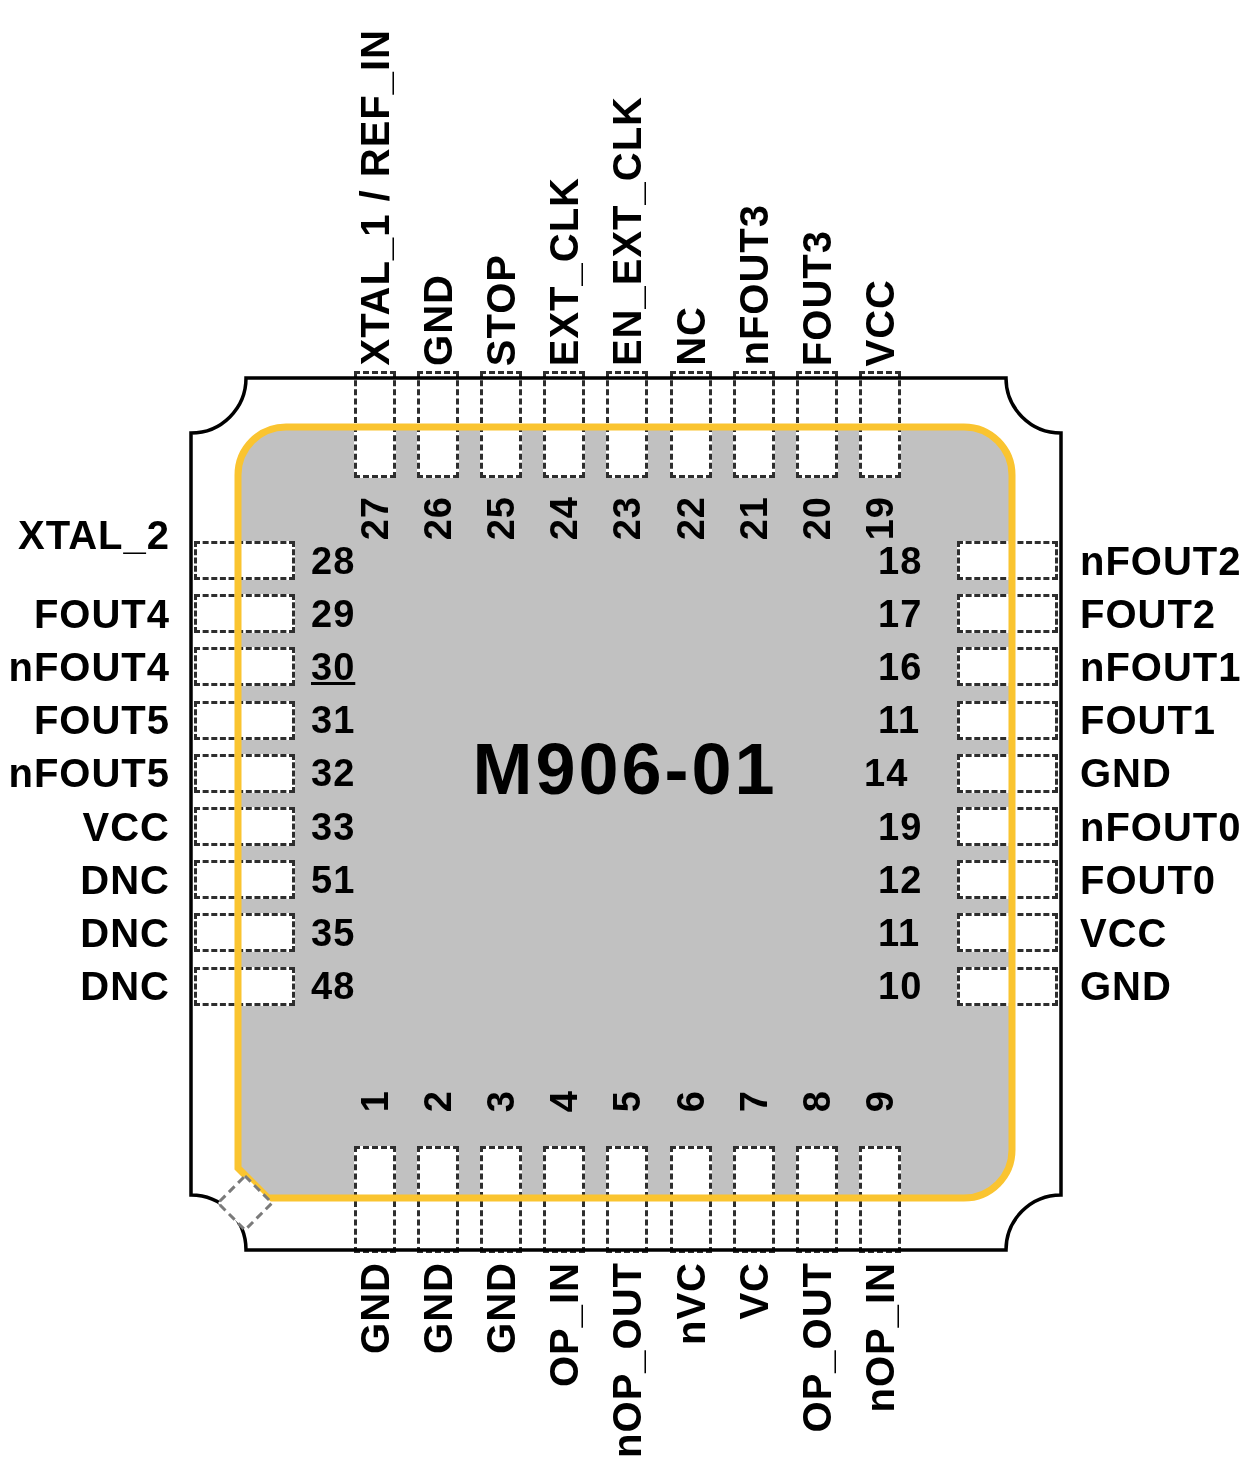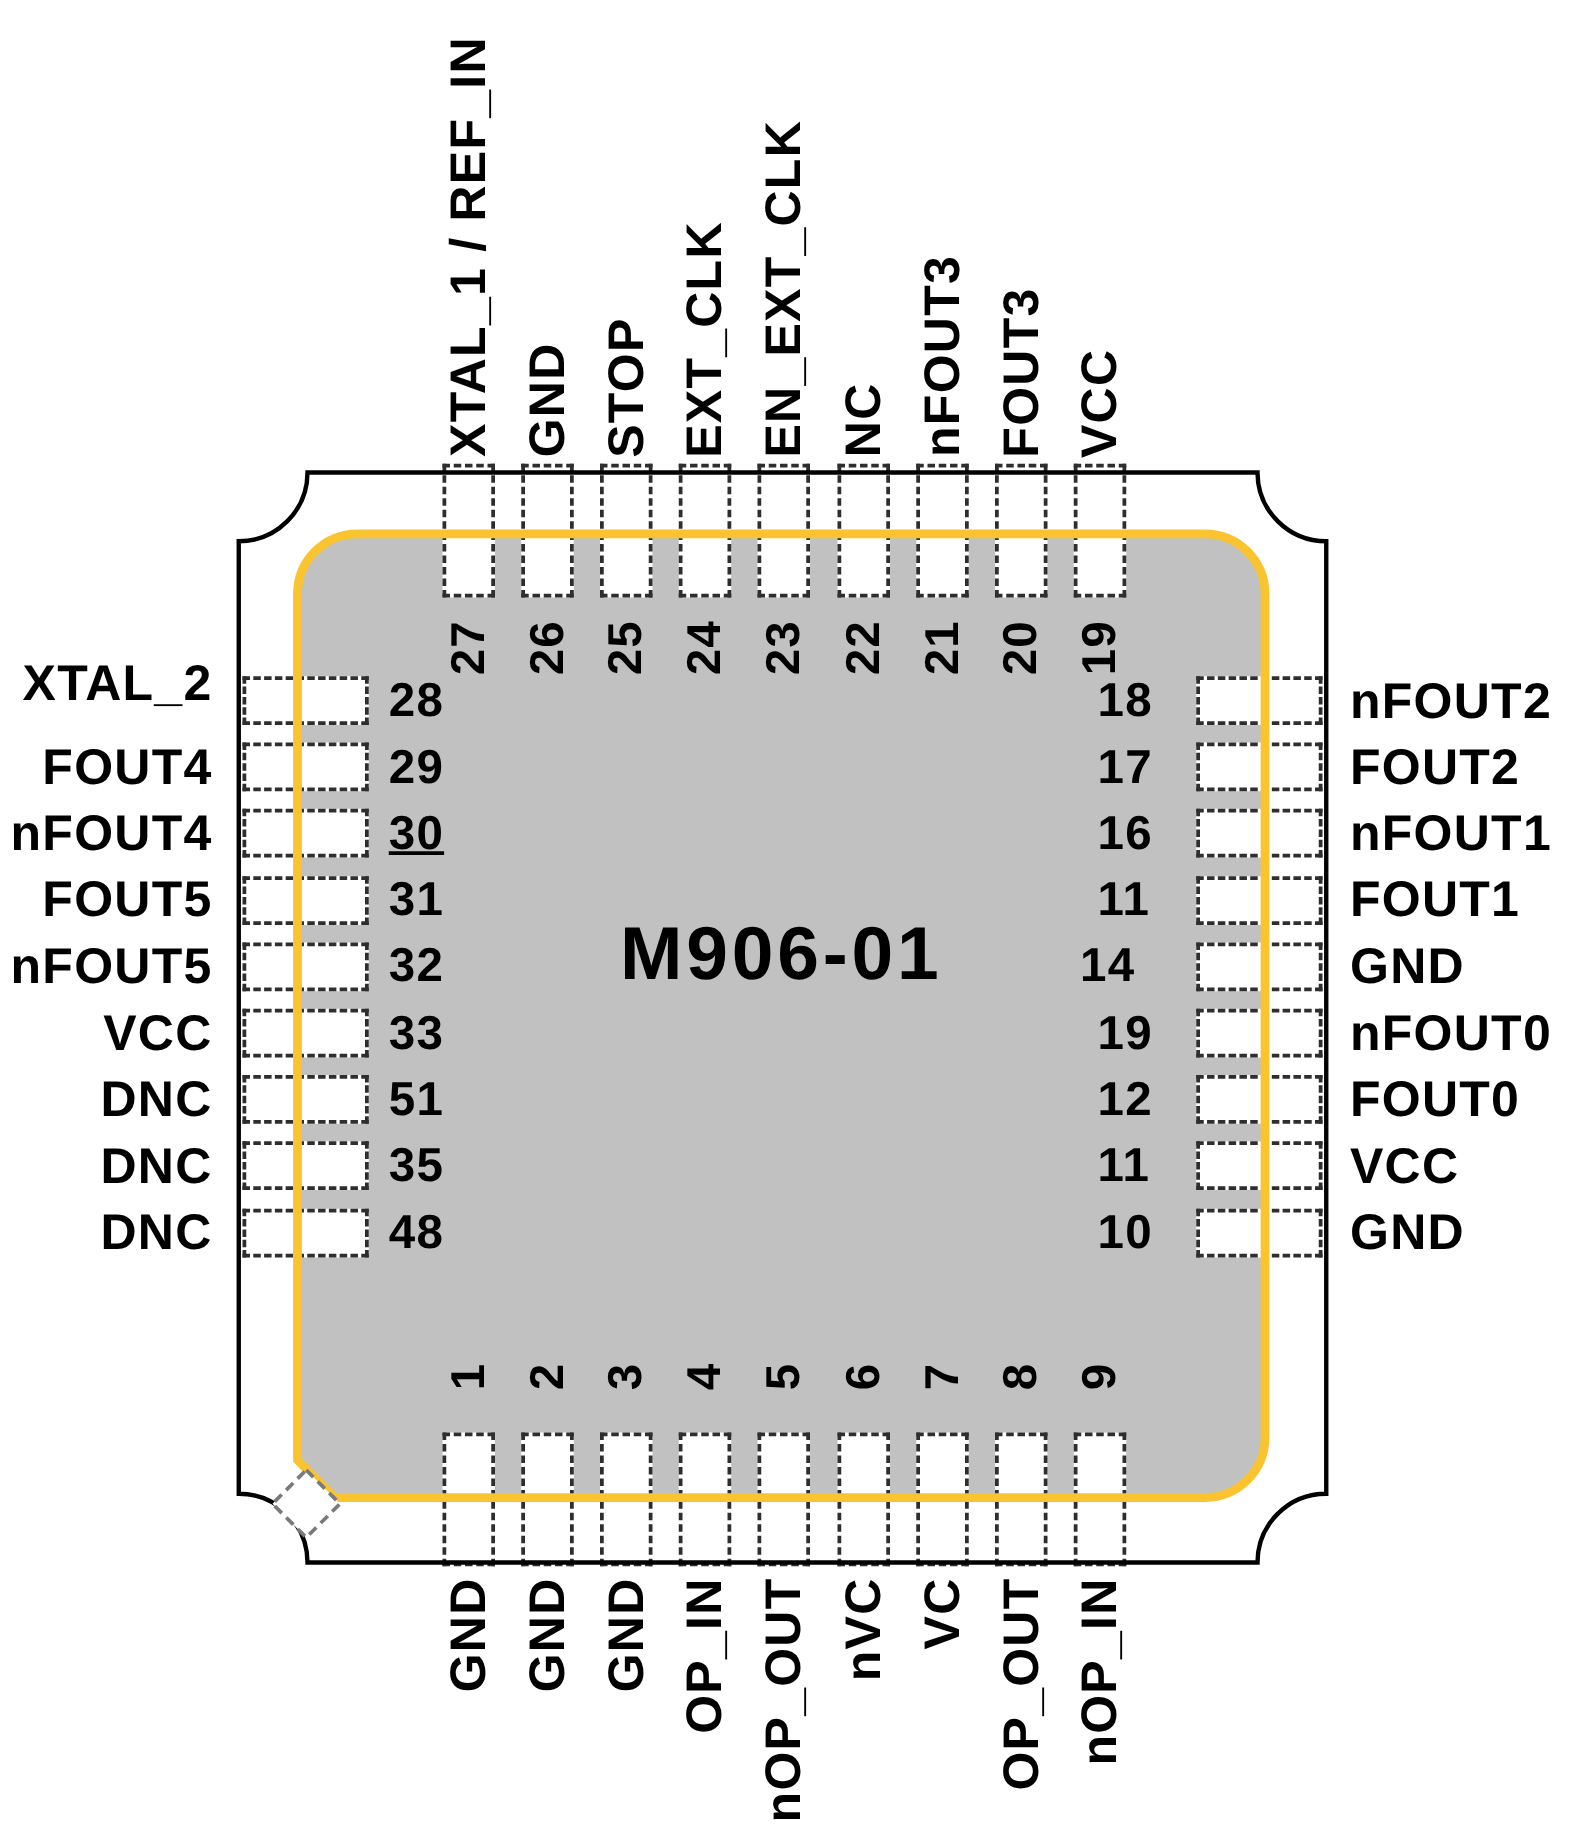--- a/index.html
+++ b/index.html
@@ -18,21 +18,21 @@
     line-height:42px;width:42px;white-space:nowrap;z-index:5;text-align:left;
   }
   .htext{position:absolute;line-height:42px;white-space:nowrap;z-index:5;}
   .num{font-size:38px;letter-spacing:1px;}
   .lbl{font-size:40px;letter-spacing:1px;}
   .numleft{width:60px;text-align:left;}
   .numright{width:60px;text-align:left;}
   .lblleft{text-align:right;}
   .title{
     position:absolute;left:625px;top:728px;transform:translateX(-50%);
-    font-size:60px;letter-spacing:3px;z-index:5;white-space:nowrap;
+    font-size:72px;letter-spacing:3px;z-index:5;white-space:nowrap;
   }
   .subtitle{
     position:absolute;left:633px;top:856px;transform:translateX(-50%);
     font-size:35px;letter-spacing:8px;z-index:5;white-space:nowrap;
   }
 </style>
 </head>
 <body>
 
 <div id="stage">
@@ -92,21 +92,21 @@
       <div class="vtext num" style="left: 732.6px; top: 1090px;">7</div>
       <div class="vtext lbl" style="left: 732.6px; top: 1262px;">VC</div>
       <div class="pad vpad" style="left: 795.7px; top: 1146px;"></div>
       <div class="vtext num" style="left: 795.7px; top: 1090px;">8</div>
       <div class="vtext lbl" style="left: 795.7px; top: 1262px;">OP_OUT</div>
       <div class="pad vpad" style="left: 858.8px; top: 1146px;"></div>
       <div class="vtext num" style="left: 858.8px; top: 1090px;">9</div>
       <div class="vtext lbl" style="left: 858.8px; top: 1262px;">nOP_IN</div>
       <div class="pad hpad" style="left: 194px; top: 541px;"></div>
       <div class="htext num numleft" style="left: 311px; top: 539.5px;">28</div>
-      <div class="htext lbl lblleft" style="right: 1086px; top: 526px; margin-left: 12px;">XTAL_2</div>
+      <div class="htext lbl lblleft" style="right: 1086px; top: 514px; margin-left: 12px;">XTAL_2</div>
       <div class="pad hpad" style="left: 194px; top: 594.2px;"></div>
       <div class="htext num numleft" style="left: 311px; top: 592.7px;">29</div>
       <div class="htext lbl lblleft" style="right: 1086px; top: 592.7px;">FOUT4</div>
       <div class="pad hpad" style="left: 194px; top: 647.4px;"></div>
       <div class="htext num numleft" style="left: 311px; top: 645.9px; text-decoration: underline;">30</div>
       <div class="htext lbl lblleft" style="right: 1086px; top: 645.9px;">nFOUT4</div>
       <div class="pad hpad" style="left: 194px; top: 700.6px;"></div>
       <div class="htext num numleft" style="left: 311px; top: 699.1px;">31</div>
       <div class="htext lbl lblleft" style="right: 1086px; top: 699.1px;">FOUT5</div>
       <div class="pad hpad" style="left: 194px; top: 753.8px;"></div>

